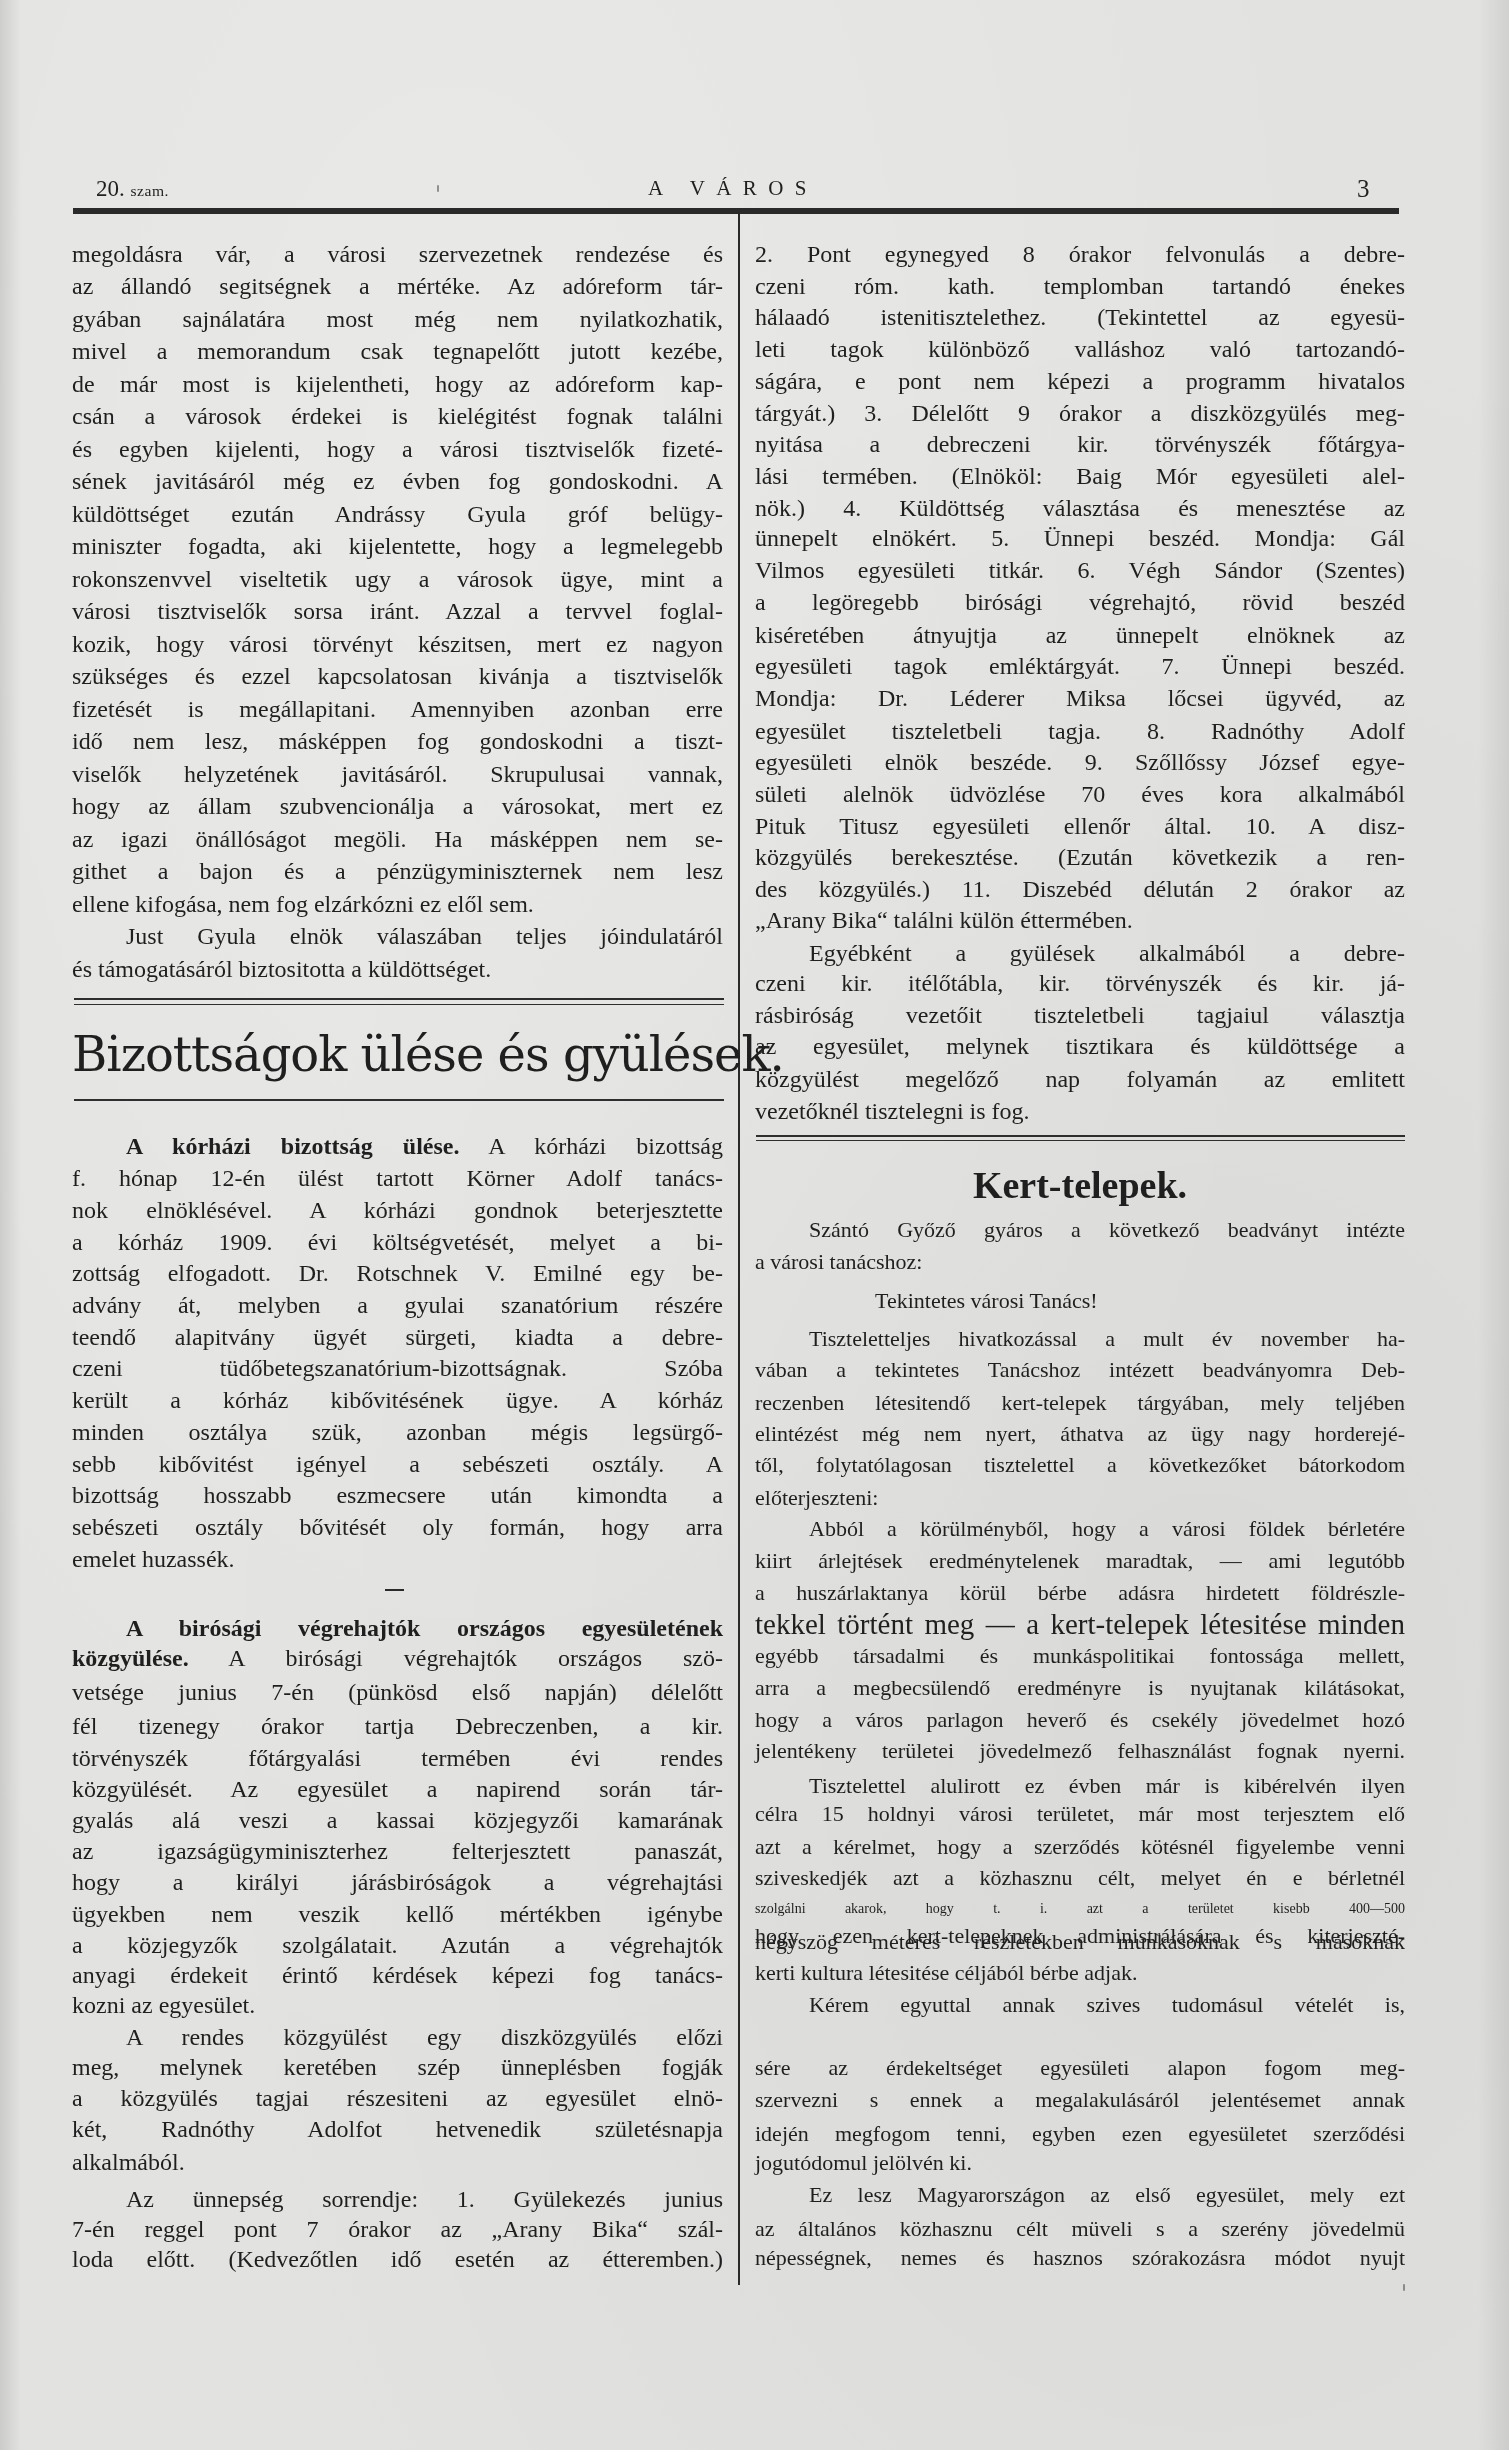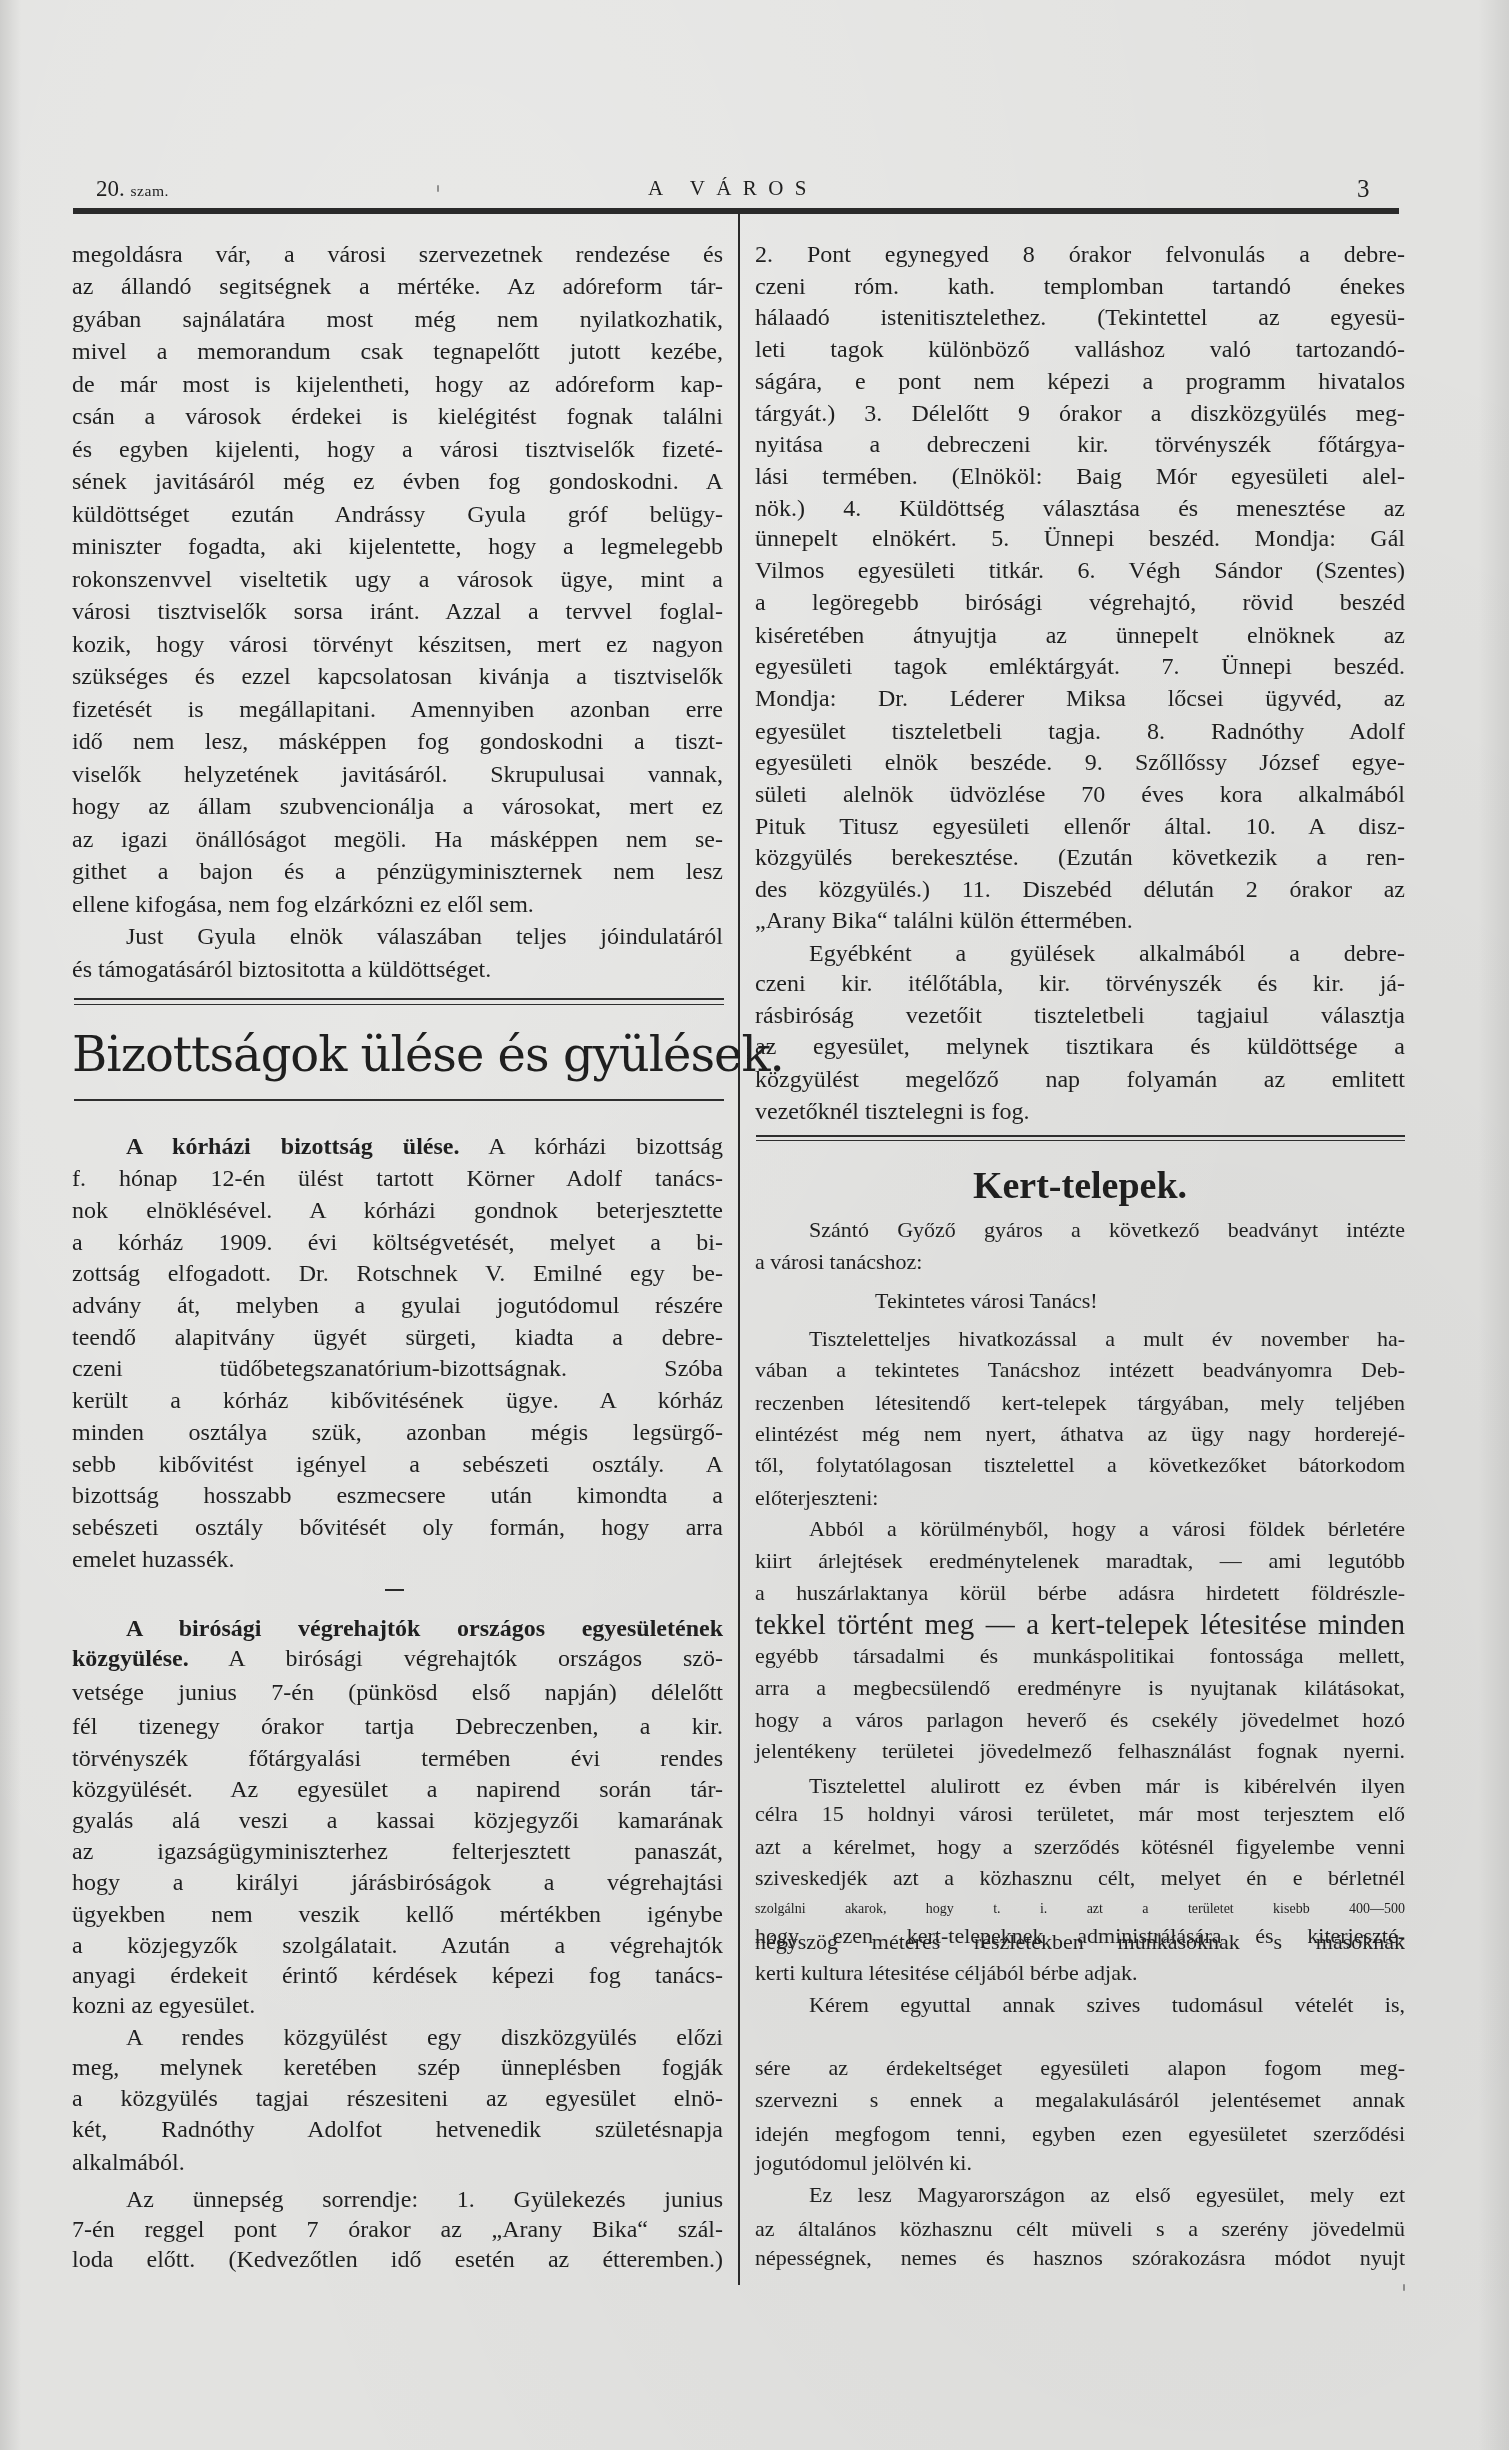--- a/index.html
+++ b/index.html
@@ -104,21 +104,21 @@
     <div class="rule" style="left:74px;width:650px;top:1004px;height:1px;"></div>
     <div class="heading-big">Bizottságok ülése és gyülések.</div>
     <div class="rule" style="left:74px;width:650px;top:1099px;"></div>
 
     <div id="left-art1">
         <div class="line indent" style="top: 1131px;"><span class="b">A kórházi bizottság ülése.</span><span> A kórházi bizottság</span></div>
         <div class="line" style="top: 1163px;">f. hónap 12-én ülést tartott Körner Adolf tanács-</div>
         <div class="line" style="top: 1195px;">nok elnöklésével. A kórházi gondnok beterjesztette</div>
         <div class="line" style="top: 1227px;">a kórház 1909. évi költségvetését, melyet a bi-</div>
         <div class="line" style="top: 1258px;">zottság elfogadott. Dr. Rotschnek V. Emilné egy be-</div>
-        <div class="line" style="top: 1290px;">advány át, melyben a gyulai jogutódomul részére</div>
+        <div class="line" style="top: 1290px;">advány át, melyben a gyulai szanatórium részére</div>
         <div class="line" style="top: 1322px;">teendő alapitvány ügyét sürgeti, kiadta a debre-</div>
         <div class="line" style="top: 1353px;">czeni tüdőbetegszanatórium-bizottságnak. Szóba</div>
         <div class="line" style="top: 1385px;">került a kórház kibővitésének ügye. A kórház</div>
         <div class="line" style="top: 1417px;">minden osztálya szük, azonban mégis legsürgő-</div>
         <div class="line" style="top: 1449px;">sebb kibővitést igényel a sebészeti osztály. A</div>
         <div class="line" style="top: 1480px;">bizottság hosszabb eszmecsere után kimondta a</div>
         <div class="line" style="top: 1512px;">sebészeti osztály bővitését oly formán, hogy arra</div>
         <div class="line last" style="top: 1544px;">emelet huzassék.</div>
       </div>
     <div class="sep-dash"></div>

